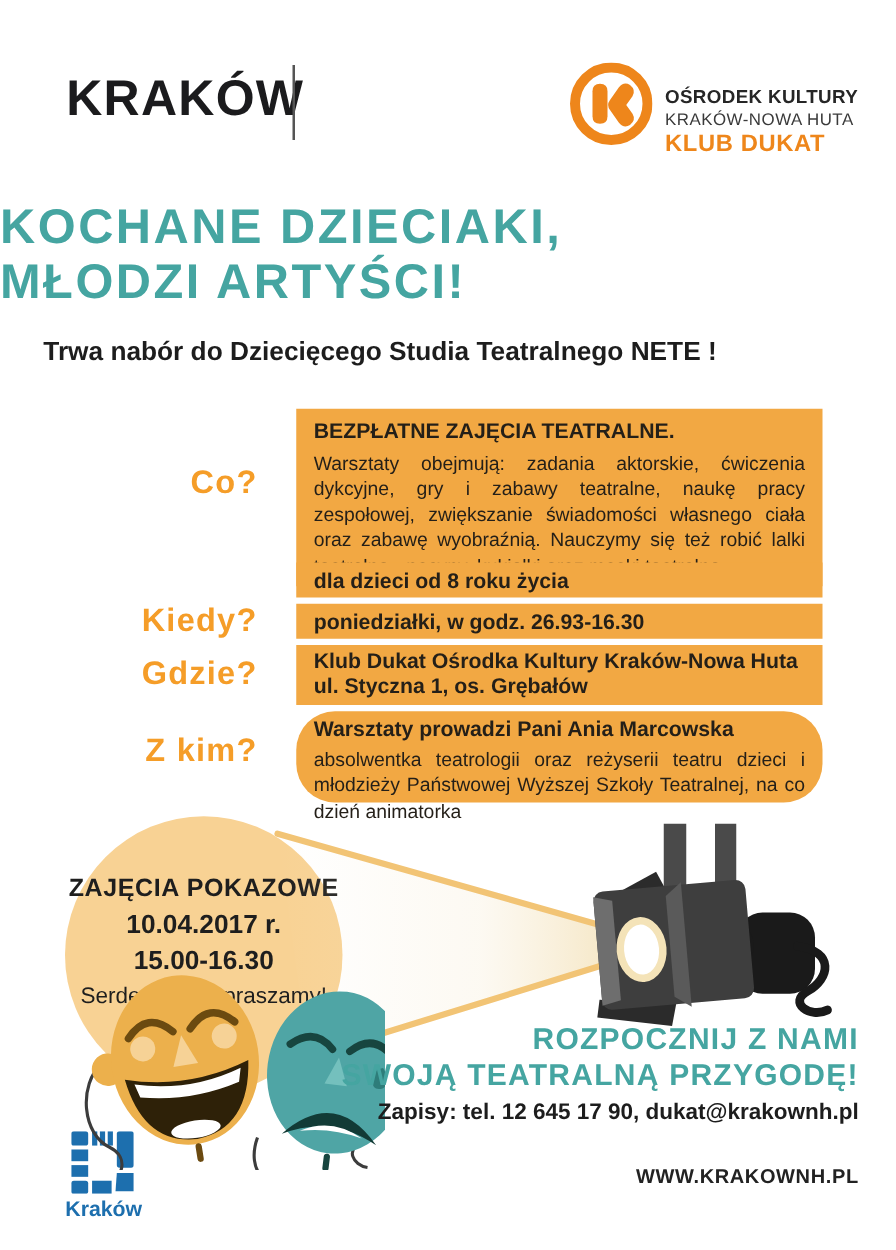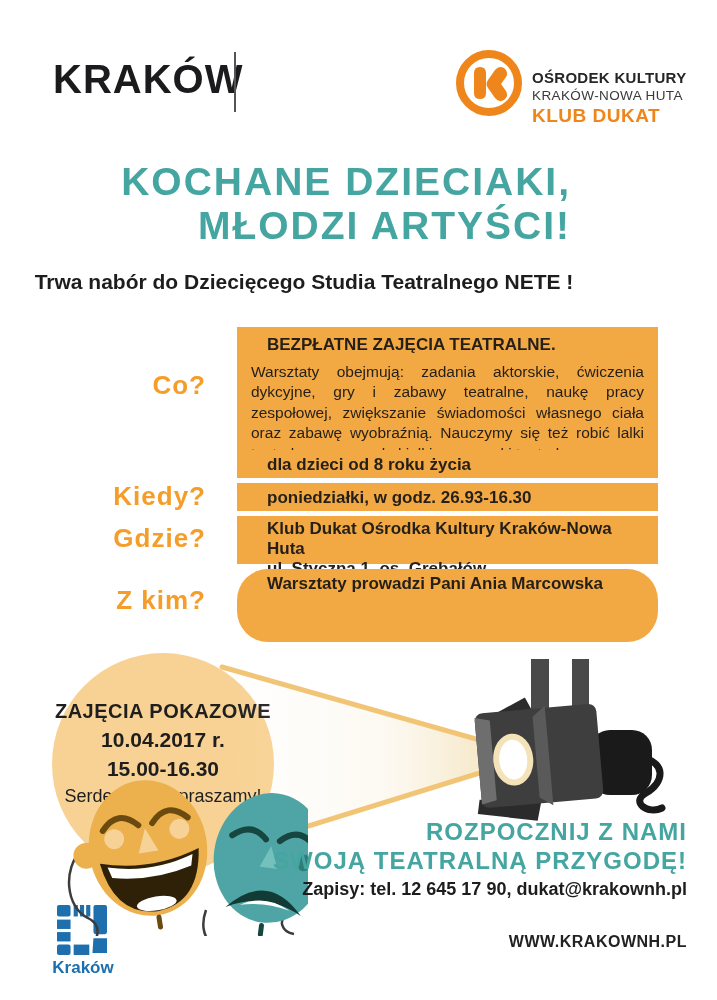--- a/index.html
+++ b/index.html
@@ -16,37 +16,37 @@
   .header-divider{
     position:absolute; left:234px; top:52px; width:2px; height:60px; background:#555;
   }
   .org-logo{ position:absolute; left:456px; top:50px; width:66px; height:66px; }
   .org-text{ position:absolute; left:532px; top:57px; line-height:1.15;margin-top:12px; }
   .org-line1{ font-size:15px; font-weight:800; color:#262626; letter-spacing:.3px; }
   .org-line2{ font-size:13.5px; font-weight:400; color:#3a3a3a; letter-spacing:.4px; margin-top:2px;}
   .org-line3{ font-size:19px; font-weight:800; color:#ee861b; letter-spacing:.5px; margin-top:1px;}
   
   .hero-title{
-    position:absolute; left:0; top:160px; width:571px; text-align:right;
+    position:absolute; left:0; top:160px; width:571px; text-align:left;
     color:#45a5a1; font-weight:800; font-size:39px; line-height:1.13; letter-spacing:2px;
   }
   .hero-subtitle{
     position:absolute; left:0; top:270px; width:608px; text-align:center;
     font-size:21px; font-weight:700; color:#1d1d1d;
   }
   
   .q-label{
     position:absolute; left:0; width:206px; text-align:right;
     color:#f59d28; font-weight:800; font-size:26px; letter-spacing:1px;
   }
   .obox{
     position:absolute; left:237px; width:421px; background:#f2a843;
     box-sizing:border-box; padding:5px 14px; color:#241f18;
   }
-  .obox .t{ font-size:17px; font-weight:700;margin-left:16px; }
+  .obox .t{ font-size:17px; font-weight:700; }
   .obox .b{ font-size:15.5px; font-weight:400; text-align:justify; line-height:1.32; margin-top:7px; }
   
   .promo-circle{
     position:absolute; left:52px; top:653px; width:222px; height:222px;
     background:#f8d294; border-radius:50%; z-index:1;
   }
   .promo-text{ position:absolute; left:0; top:44px; width:222px; text-align:center; line-height:1.4; }
   .promo-l1{ font-size:20px; font-weight:800; letter-spacing:.5px;}
   .promo-l2,.promo-l3{ font-size:21px; font-weight:800; }
   .promo-l4{ font-size:18px; font-weight:400; }
@@ -111,20 +111,21 @@
   </div>
   <div class="obox" style="top:483px;height:28px;">
     <div class="t">poniedziałki, w godz. 26.93-16.30</div>
   </div>
   <div class="obox" style="top:516px;height:48px;padding-top:3px;">
     <div class="t">Klub Dukat Ośrodka Kultury Kraków-Nowa Huta</div>
     <div class="t">ul. Styczna 1, os. Grębałów</div>
   </div>
   <div class="obox" style="top:569px;height:73px;border-radius:31px;">
     <div class="t">Warsztaty prowadzi Pani Ania Marcowska</div>
+    <div class="b" style="margin-top:5px;">absolwentka teatrologii oraz reżyserii teatru dzieci i młodzieży Państwowej Wyższej Szkoły Teatralnej, na co dzień animatorka</div>
   </div>
 
   <svg class="beam-svg" width="330" height="230" viewBox="0 0 330 230">
     <defs>
       <linearGradient id="beamfill" x1="0" y1="0" x2="1" y2="0">
         <stop offset="0" stop-color="#f6e9cd" stop-opacity="0"></stop>
         <stop offset="0.55" stop-color="#f6e9cd" stop-opacity="0.25"></stop>
         <stop offset="1" stop-color="#f3e0b4" stop-opacity="0.95"></stop>
       </linearGradient>
     </defs>

